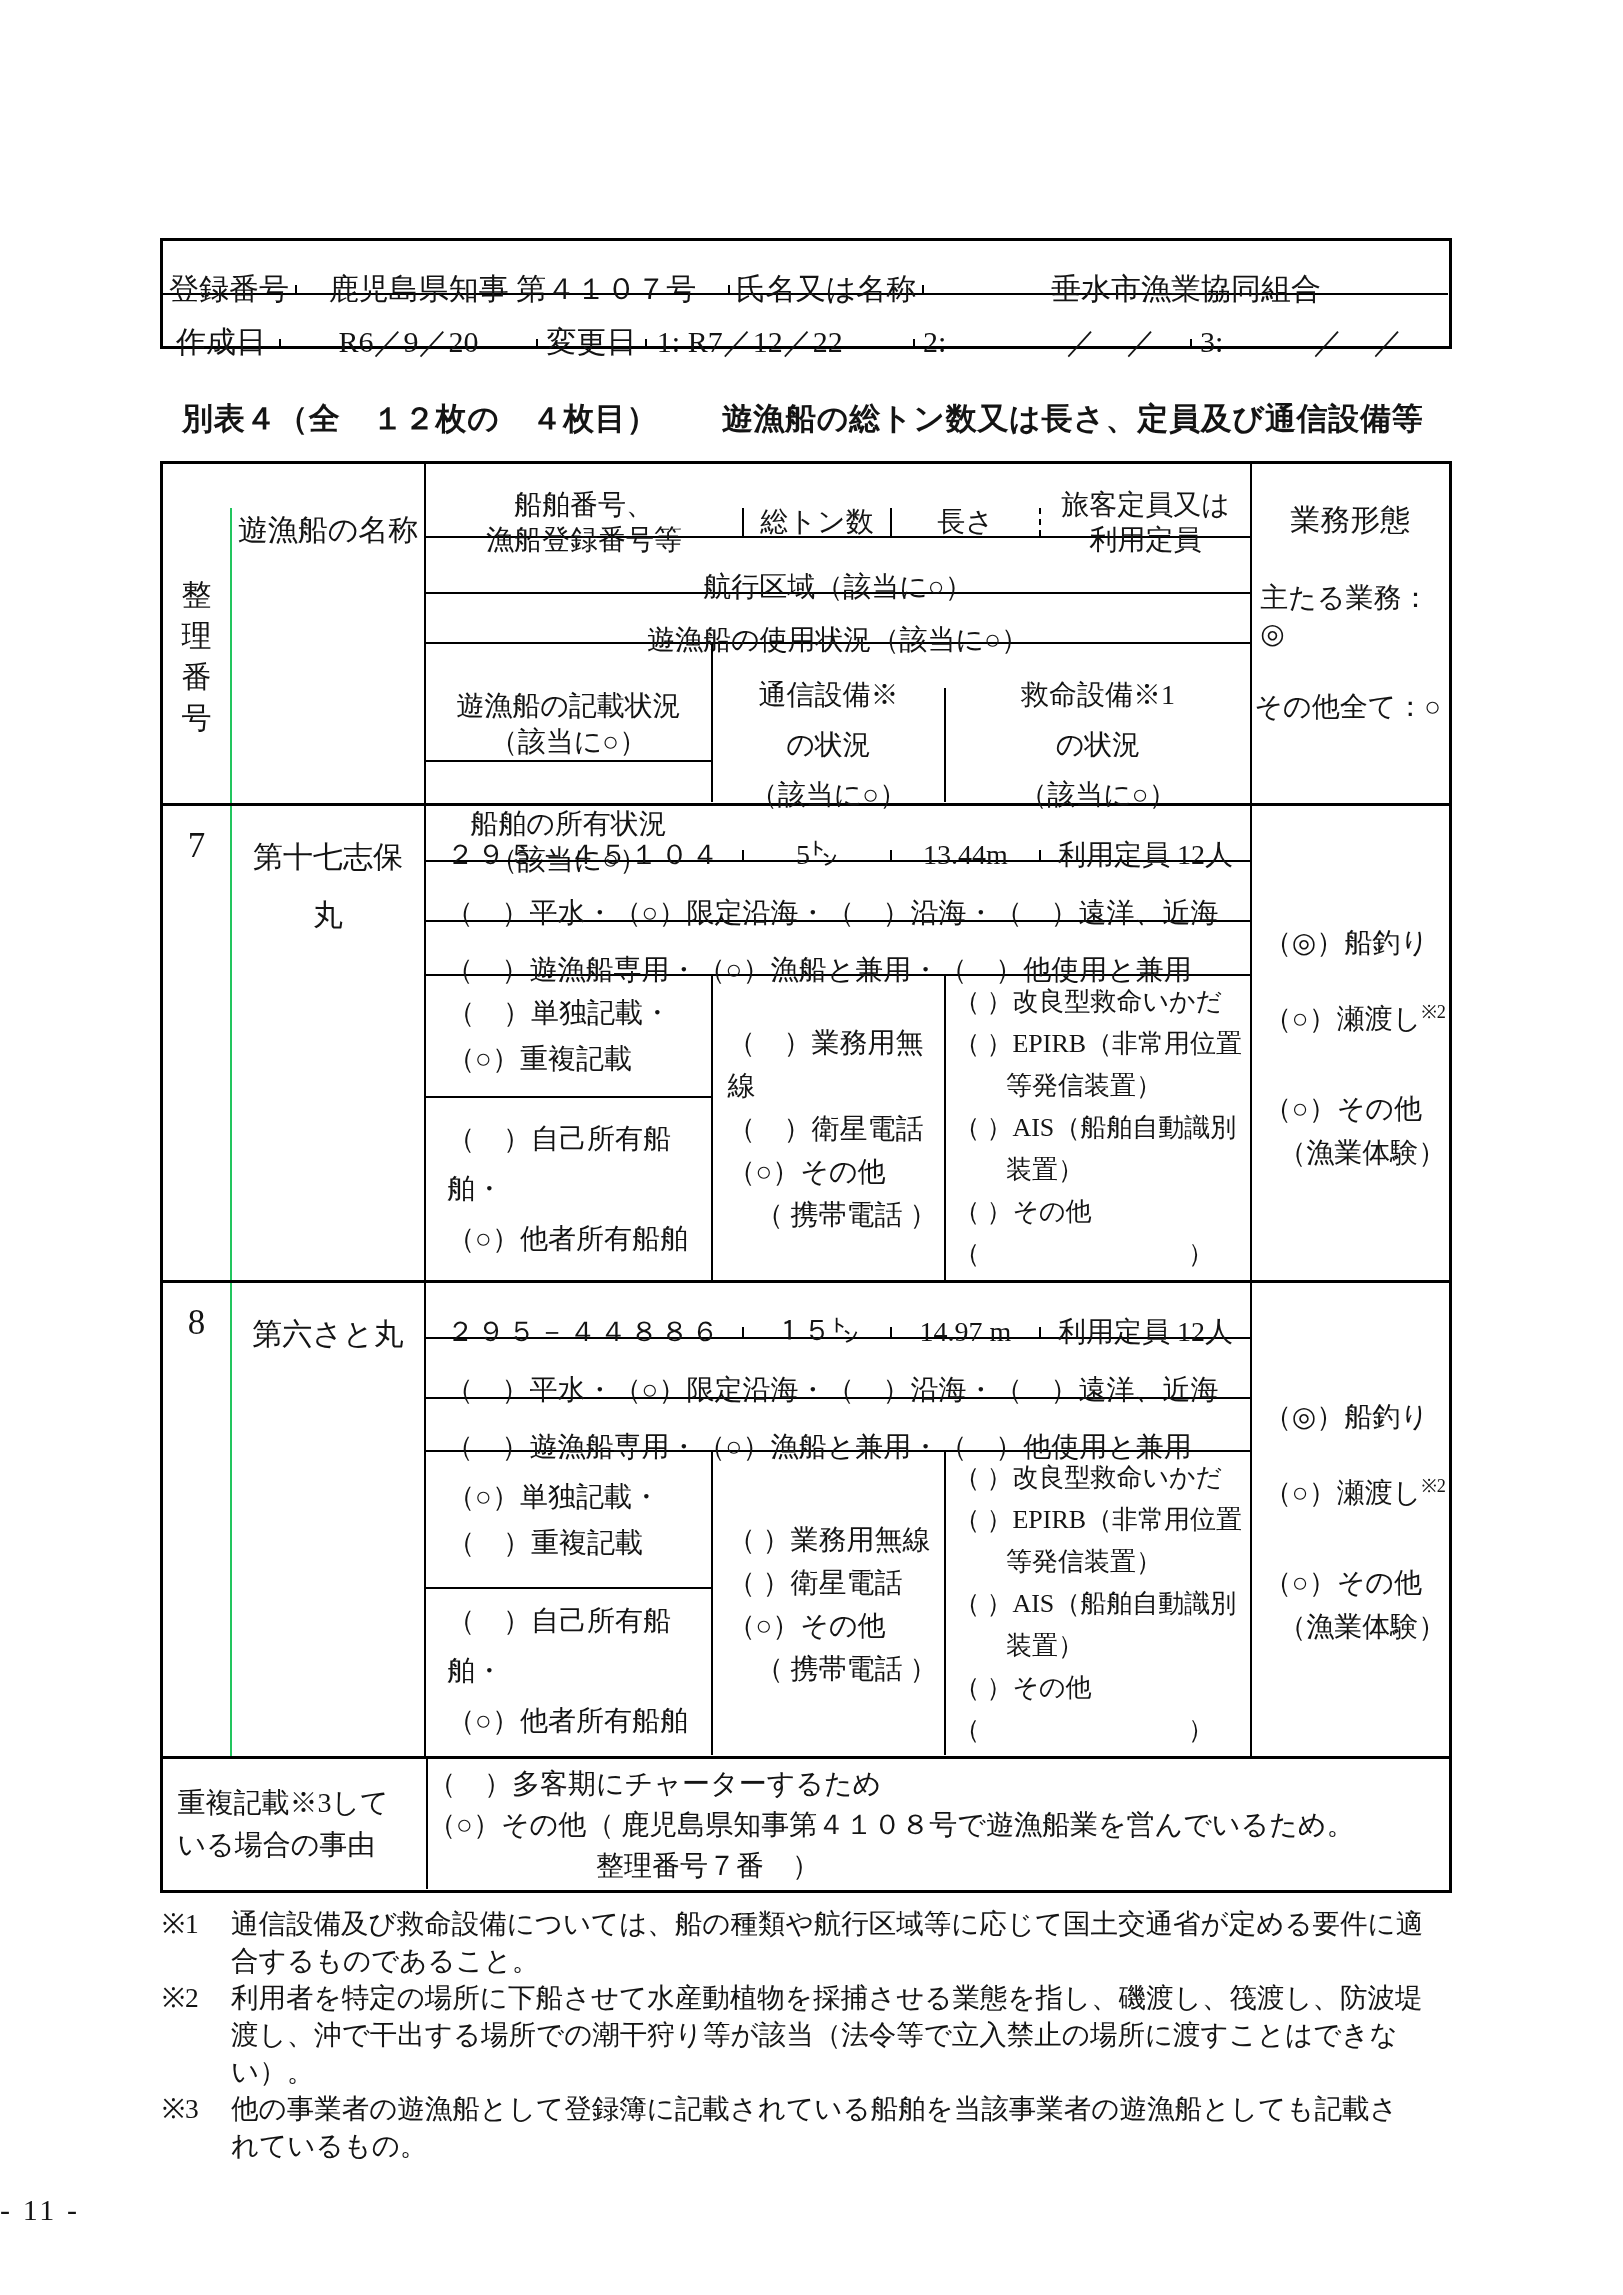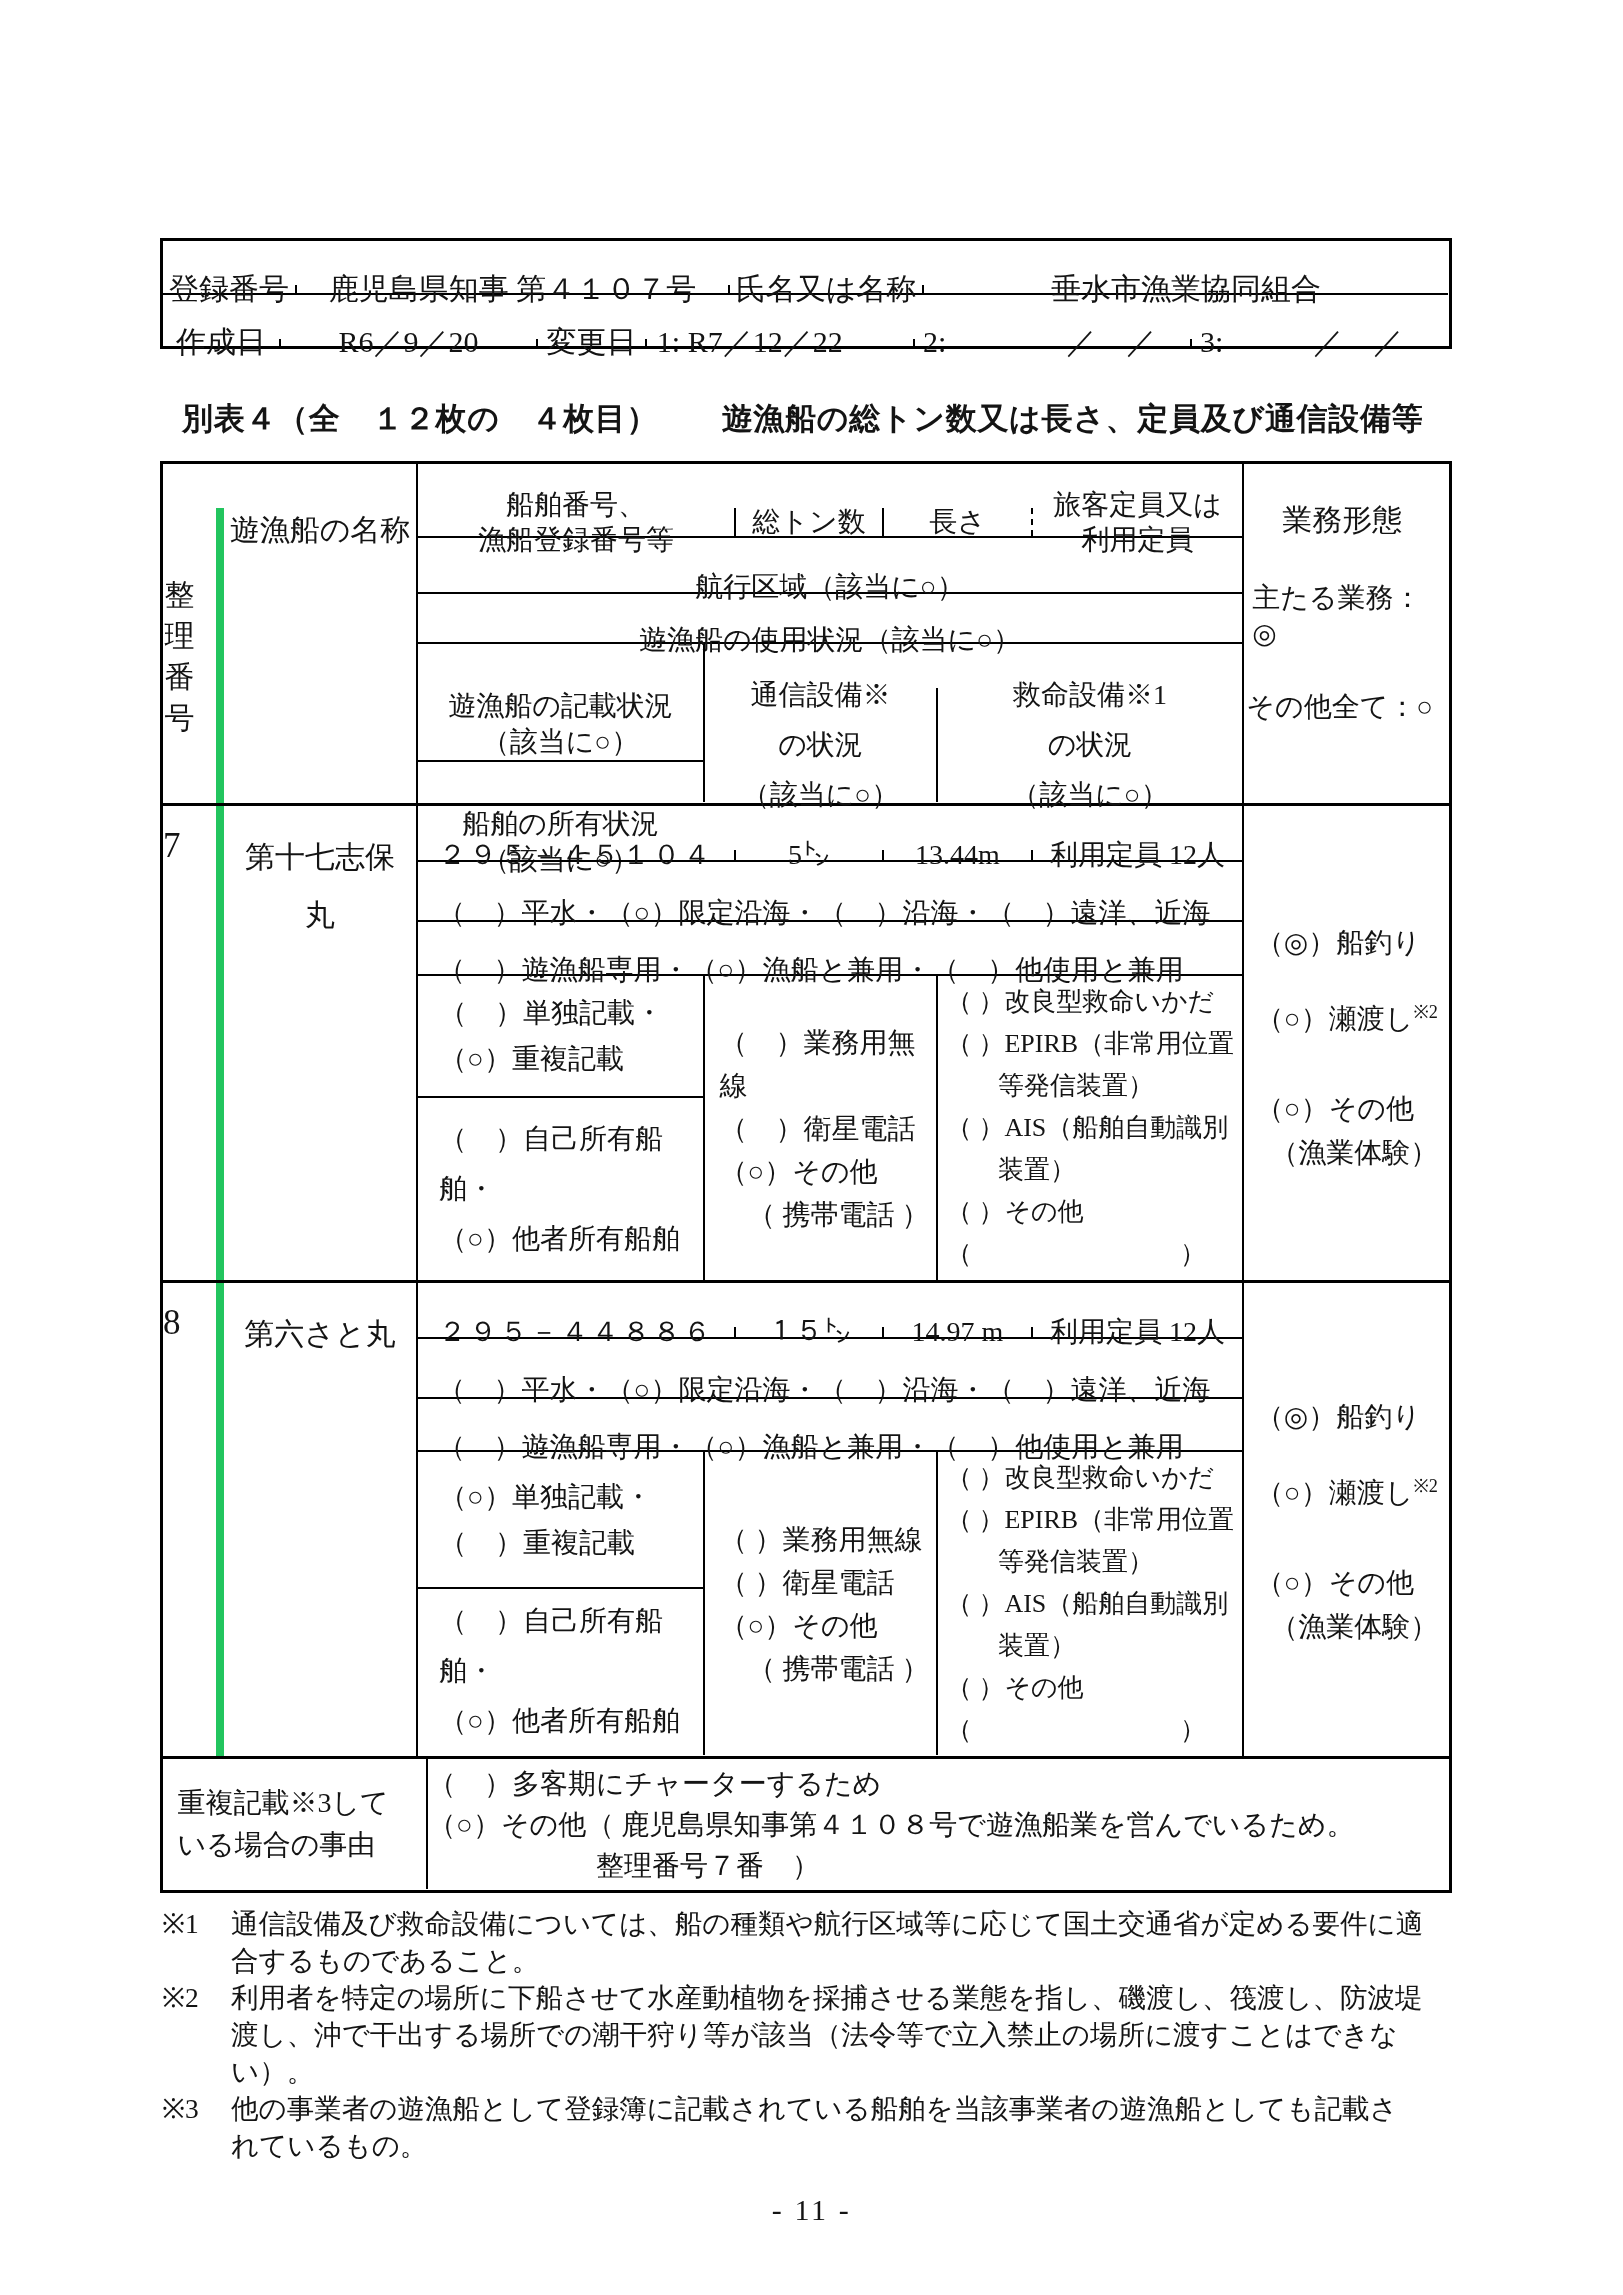--- a/index.html
+++ b/index.html
@@ -29,39 +29,39 @@
     font-weight:bold; font-size:31px; letter-spacing:0.7px; white-space:nowrap;
   }
 
   
   .main-table {
     position:absolute; left:160px; top:461px; width:1292px; height:1432px;
     border:3.3px solid #000; font-size:28px; display:flex; flex-direction:column;
   }
   .band { display:flex; width:100%; border-bottom:3.3px solid #000; }
   .band:last-child { border-bottom:none; }
-  .col-seq  { width:61px; border-right:8px solid #22c55e; display:flex; justify-content:flex-start; }
+  .col-seq  { width:69px; border-right:2px solid #22c55e; display:flex; justify-content:center; }
   .col-name { width:194px; border-right:2px solid #000; display:flex; justify-content:center; }
   .col-content { width:826px; border-right:2px solid #000; display:flex; flex-direction:column; }
   .col-biz  { width:197px; display:flex; flex-direction:column; }
   .subrow { display:flex; width:100%; }
   .vtext { width:33px; font-size:30px; line-height:41px; word-break:break-all; text-align:center; }
   .lines { white-space:pre-line; }
   .seq-num { font-size:35px; padding-top:19.6px; }
   .name-txt { width:152px; padding-top:22px; text-align:center; font-size:30px; line-height:58px; }
   .opt-line { padding-left:19.6px; }
   .stack-center { display:flex; flex-direction:column; justify-content:center; }
 
   
   .footnotes { position:absolute; left:162px; top:1905px; width:1305px; font-size:27.5px; }
   .fn { display:flex; line-height:37px; }
   .fn-marker { width:69px; flex:none; }
   .fn-text { flex:1; }
 
-  .page-number { position:absolute; left:0; top:2193px; width:100%; text-align:center; font-size:30px; letter-spacing:2.6px; }
+  .page-number { position:absolute; left:0; top:2193px; width:100%; font-size:30px; letter-spacing:2.6px; }
 </style>
 </head>
 <body>
 
 <div class="page">
 
   <div class="info-table">
     <div class="i-row" style="height:54px">
       <div class="cell br bb" style="width:134px">登録番号</div>
       <div class="cell br bb" style="width:433px">鹿児島県知事 第４１０７号</div>

